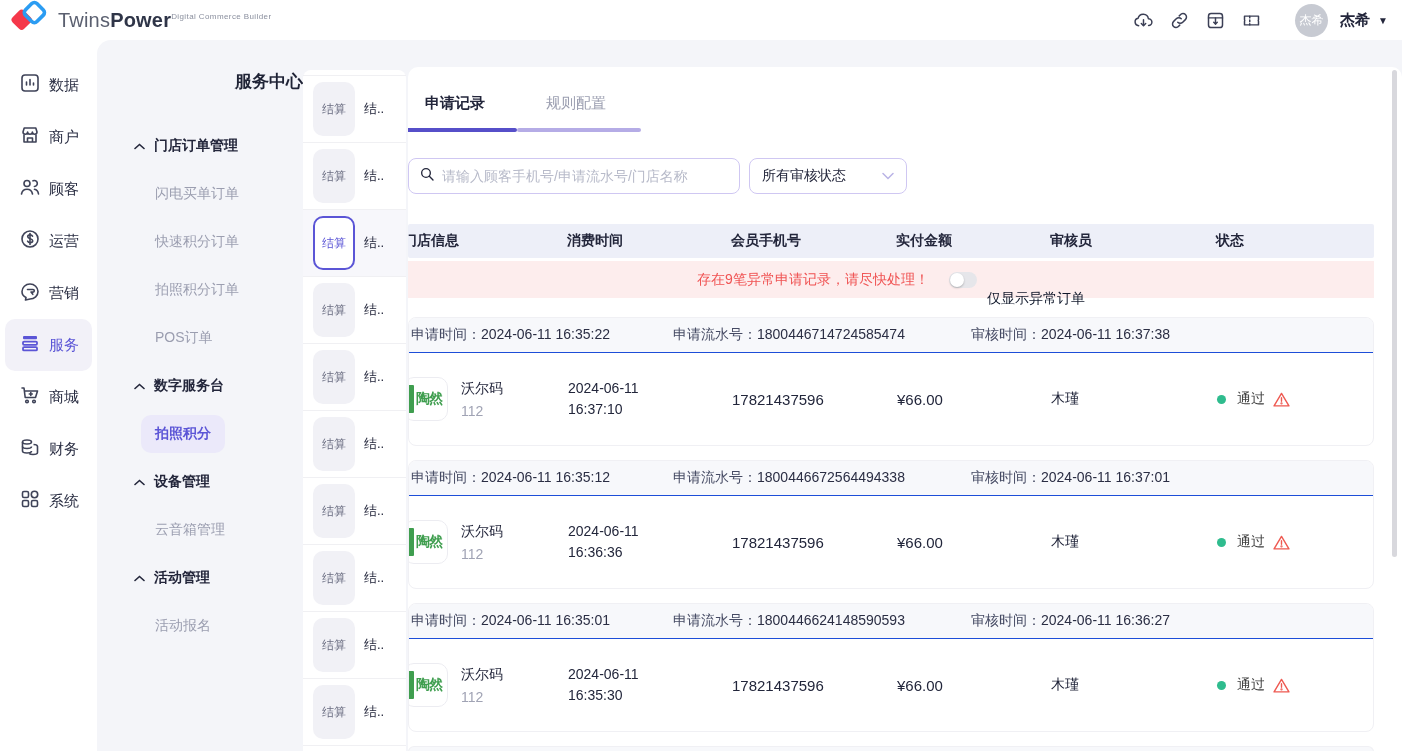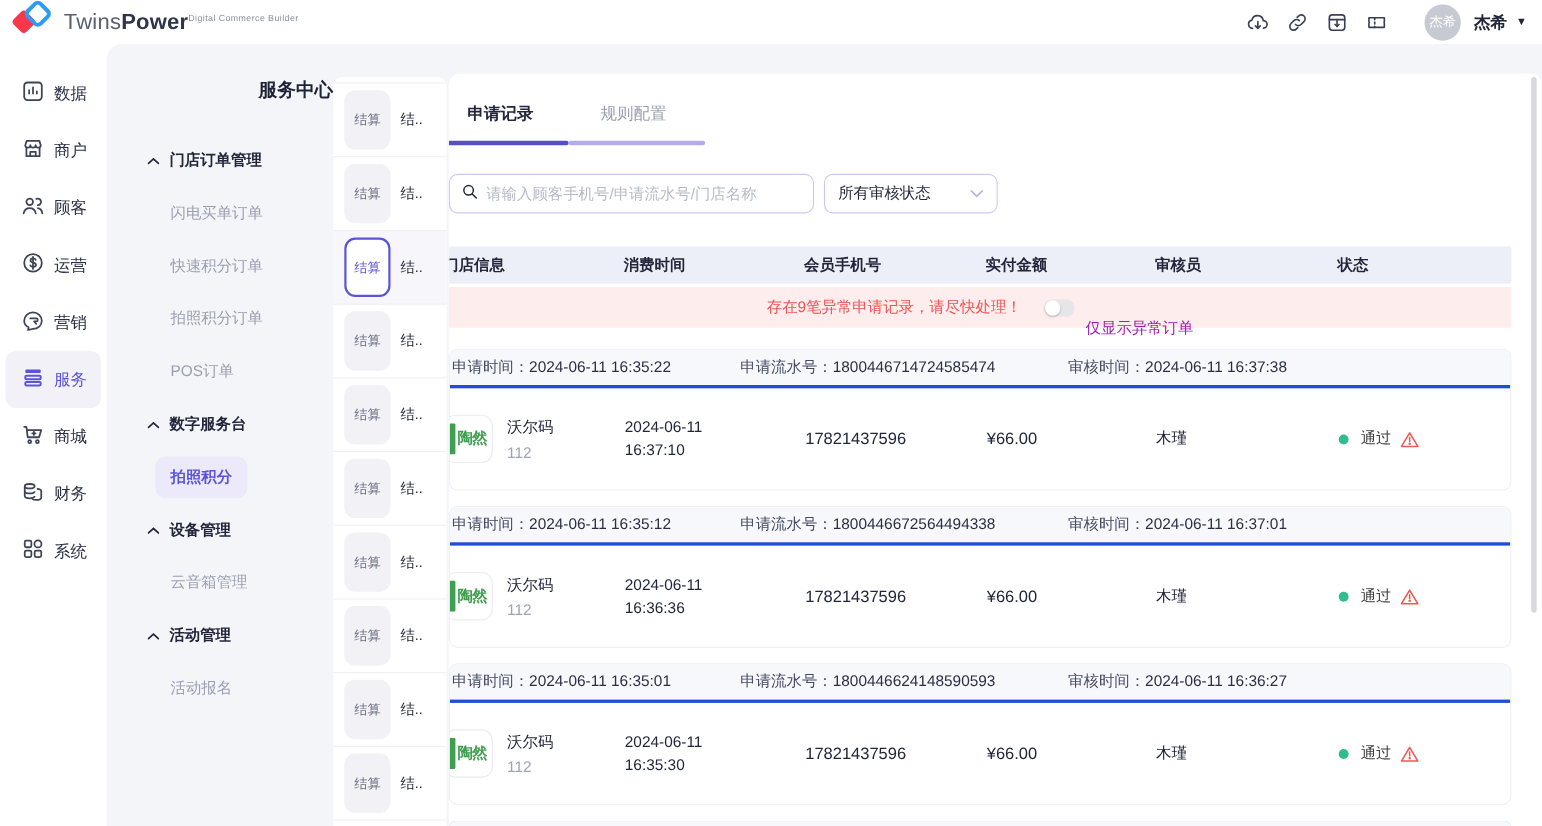--- a/index.html
+++ b/index.html
@@ -77,25 +77,25 @@
 
   .grid6 { display:grid; grid-template-columns:159px 164px 165px 154px 160px 1fr; align-items:center; }
   .thead { margin-top:30px; height:34px; background:#edeff8; border-radius:2px; font-size:14px; font-weight:600; color:#23263b; }
   .thead .clip-left { margin-left:-5px; }
   .c6pad { padding-left:6px; }
 
   .alert-row { margin-top:3px; height:37px; background:#fdeded; display:flex; align-items:center; justify-content:center; }
   .alert-msg { color:#f05353; font-size:14px; }
   .toggle { width:28px; height:16px; border-radius:9px; background:#e6e6ea; position:relative; margin-left:20px; cursor:pointer; flex:none; }
   .toggle .knob { position:absolute; left:1px; top:1px; width:14px; height:14px; border-radius:50%; background:#fff; box-shadow:0 1px 2px rgba(0,0,0,.25); }
-  .alert-toggle-label { font-size:14px; color:#a21caf; margin-left:10px;margin-top:39px; }
+  .alert-toggle-label { font-size:14px; color:#0f172a; margin-left:10px;margin-top:39px; }
 
   .group-area { margin-top:19px; }
   .group-card { border:1px solid #f0f0f4; border-radius:8px; margin-bottom:14px; overflow:hidden; }
-  .ghead { height:35px; background:#f7f8fb; display:flex; align-items:center; padding-left:2px; font-size:14px; color:#2b2e44; border-bottom:3px solid #1d4ed8; }
+  .ghead { height:35px; background:#f7f8fb; display:flex; align-items:center; padding-left:2px; font-size:14px; color:#2b2e44; border-bottom:1px solid #1d4ed8; }
   .ghead .seg { white-space:nowrap; }
   .ghead .seg1 { width:262px; }
   .ghead .seg2 { width:298px; }
   .ghead .lab { color:#454a63; }
   .grow { height:92px; font-size:14px; }
   .store-cell { display:flex; align-items:center; }
   .store-logo { width:44px; height:44px; border:1px solid #ececf1; border-radius:10px; background:#fff; margin-left:-5px; position:relative; display:flex; align-items:center; flex:none; overflow:hidden; }
   .store-logo .strip { position:absolute; left:2px; top:7px; bottom:7px; width:7px; background:#3f9e4f; border-radius:1px; }
   .store-logo .logo-text { margin-left:11px; font-size:14px; font-weight:700; color:#3f9e4f; letter-spacing:-1px; white-space:nowrap; }
   .store-meta { margin-left:13px; }

